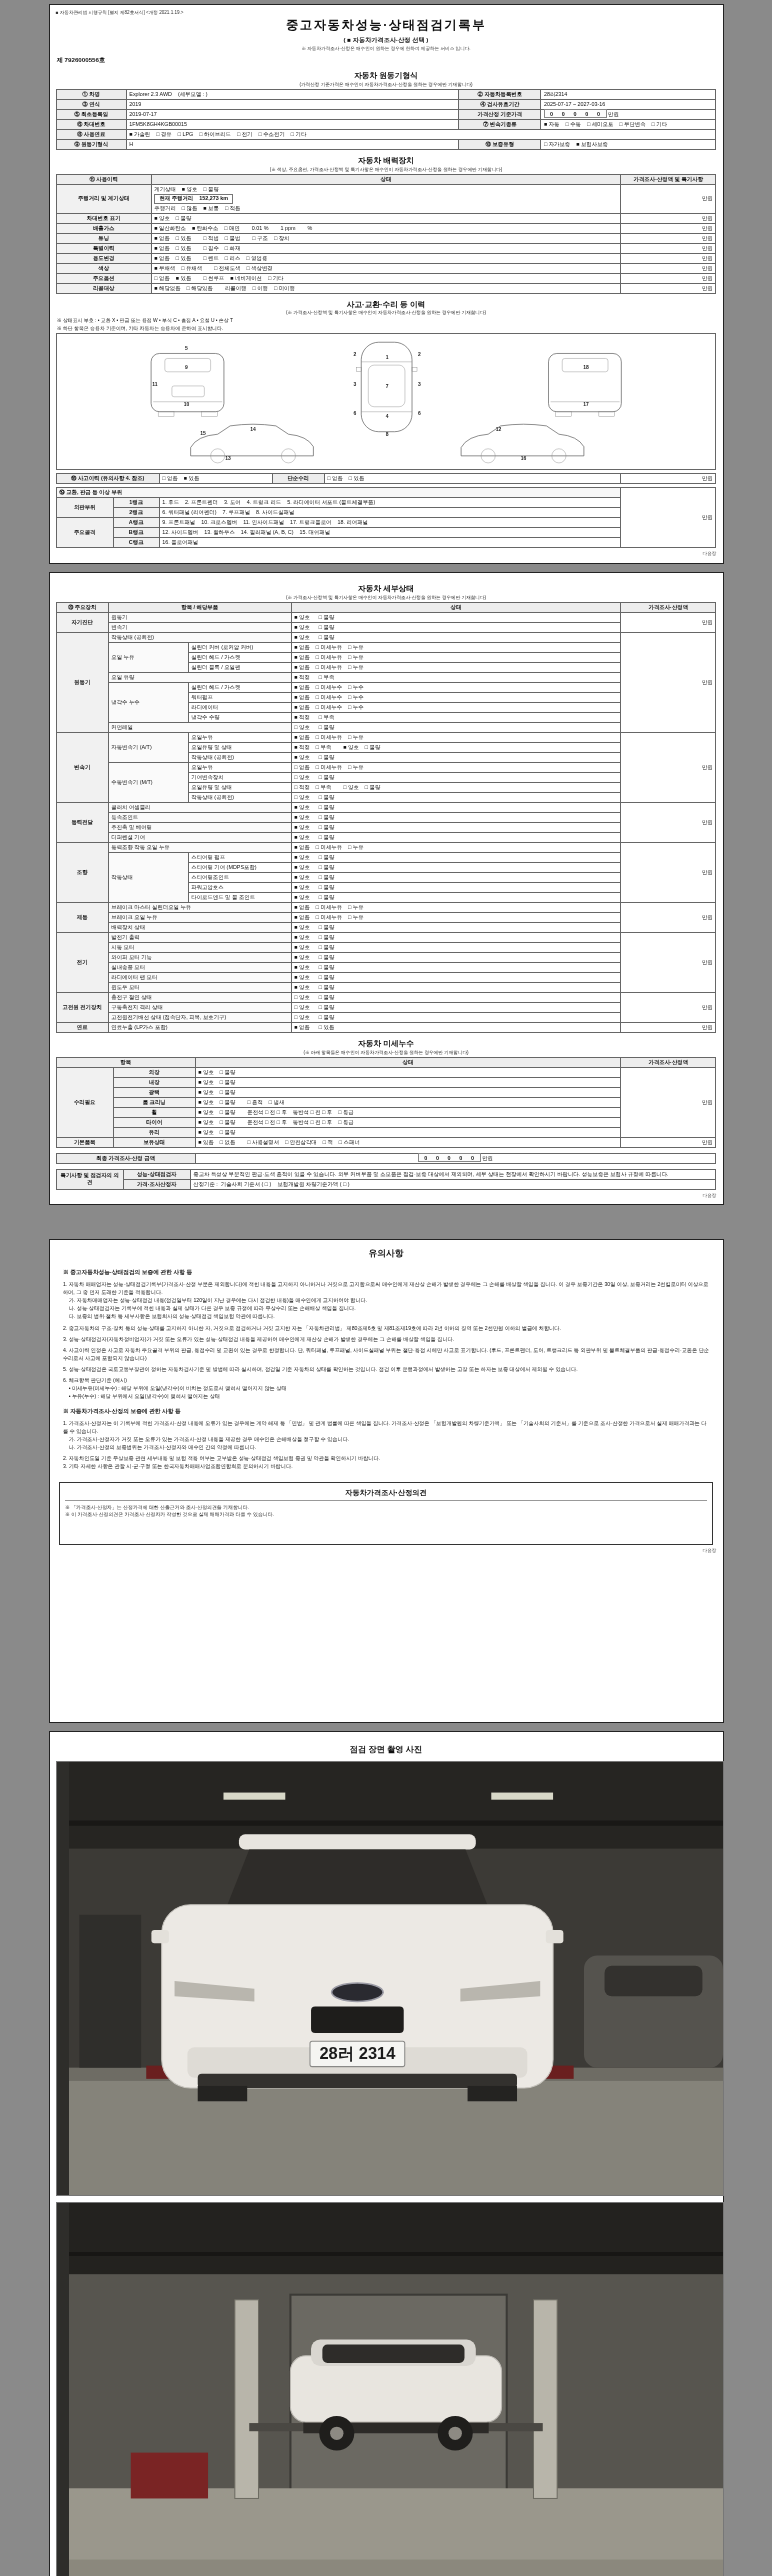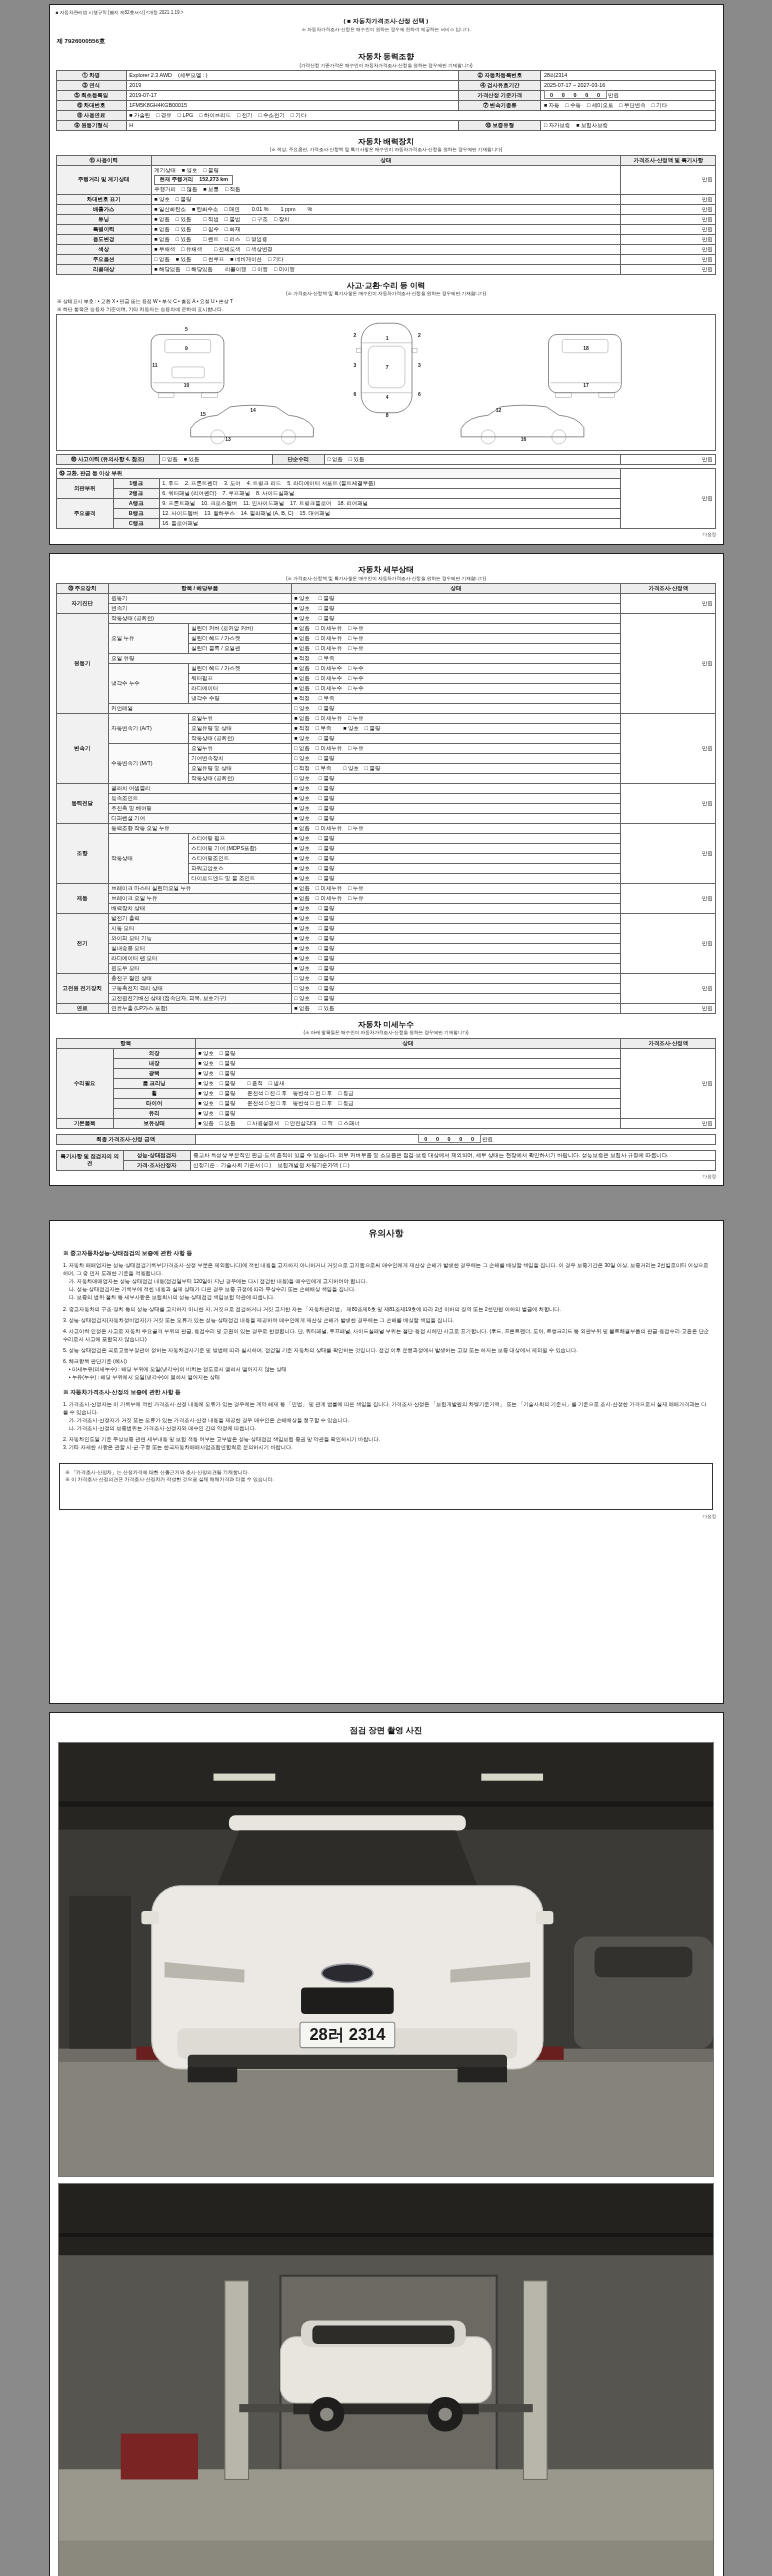--- a/index.html
+++ b/index.html
@@ -31,36 +31,37 @@
   .diagram-wrap{border:0.5px solid #666;margin-top:2.1px;padding:2.1px;}
   .dnum{font-size:12px;fill:#222;font-weight:bold;}
   .dshape{fill:none;stroke:#555;stroke-width:1.6;}
   .dshape2{fill:none;stroke:#888;stroke-width:1;}
   .notes-body{padding:2.1px 7.2px;}
   .notes-body p{font-size:5.2px;line-height:1.55;margin:3.1px 0;white-space:pre-wrap;}
   .notes-body p.nhead{font-weight:bold;font-size:5.7px;margin-top:6.2px;}
   .opinion-box{border:0.5px solid #333;margin:7.2px 3.1px 2.1px 3.1px;padding:4.1px 5.2px 26px 5.2px;}
   .opinion-title{text-align:center;font-weight:bold;font-size:7.2px;border-bottom:0.5px solid #999;padding-bottom:2.1px;margin-bottom:3.1px;}
   .opinion-note{font-size:4.9px;color:#222;margin:1px 0;}
-  .photo{border:0.5px solid #777;margin:6.2px auto;width:654px;height:433px;background:#2e2d2a;}
+  .photo{border:0.5px solid #777;margin:6.2px auto;width:654px;height:433px;background:#2e2d2a;padding-left:12px;}
   .photo svg{display:block;width:100%;height:100%;}
   .remarks-text{font-size:5.2px;white-space:pre-wrap;}
 </style>
 </head>
 <body>
 
 <div class="sheet">
 
   <div class="panel">
     <div class="topstrip">■ 자동차관리법 시행규칙 [별지 제82호서식] &lt;개정 2021.1.19.&gt;</div>
+    <div class="doc-title">중고자동차성능·상태점검기록부</div>
     <div class="doc-sub">( ■ 자동차가격조사·산정 선택 )</div>
     <div class="doc-note">※ 자동차가격조사·산정은 매수인이 원하는 경우에 한하여 제공하는 서비스 입니다.</div>
     <div class="doc-no">제 7926000556호</div>
 
-    <div class="sec-title">자동차 동력조향</div>
+    <div class="sec-title">자동차 원동기형식</div>
     <div class="sec-note">(가격산정 기준가격은 매수인이 자동차가격조사·산정을 원하는 경우에만 기재합니다)</div>
     <table class="t">
       <colgroup>
           <col style="width:70px">
           <col>
           <col style="width:82px">
           <col style="width:175px">
         </colgroup>
       <tbody>
           <tr>
@@ -611,20 +612,21 @@
     • 누유(누수) : 해당 부위에서 오일(냉각수)이 맺혀서 떨어지는 상태</p>
           <p class="nhead">※ 자동차가격조사·산정의 보증에 관한 사항 등</p>
           <p>1. 가격조사·산정자는 이 기록부에 적힌 가격조사·산정 내용에 오류가 있는 경우에는 계약 해제 등 「민법」 및 관계 법률에 따른 책임을 집니다. 가격조사·산정은 「보험개발원의 차량기준가액」 또는 「기술사회의 기준서」를 기준으로 조사·산정한 가격으로서 실제 매매가격과는 다를 수 있습니다.
     가. 가격조사·산정자가 거짓 또는 오류가 있는 가격조사·산정 내용을 제공한 경우 매수인은 손해배상을 청구할 수 있습니다.
     나. 가격조사·산정의 보증범위는 가격조사·산정자와 매수인 간의 약정에 따릅니다.</p>
           <p>2. 자동차인도일 기준 무상보증 관련 세부내용 및 보험 적용 여부는 교부받은 성능·상태점검 책임보험 증권 및 약관을 확인하시기 바랍니다.
 3. 기타 자세한 사항은 관할 시·군·구청 또는 한국자동차매매사업조합연합회로 문의하시기 바랍니다.</p>
         </div>
     </div>
     <div class="opinion-box">
+      <div class="opinion-title">자동차가격조사·산정의견</div>
       <div class="opinion-note">※ 「가격조사·산정자」는 산정가격에 대한 산출근거와 조사·산정의견을 기재합니다.</div>
       <div class="opinion-note">※ 이 가격조사·산정의견은 가격조사·산정자가 작성한 것으로 실제 매매가격과 다를 수 있습니다.</div>
     </div>
     <div class="pager">다음장</div>
   </div>
 
   <div class="panel">
     <div class="sec-title" style="font-size:8.2px;">점검 장면 촬영 사진</div>
 
     <div class="photo">

